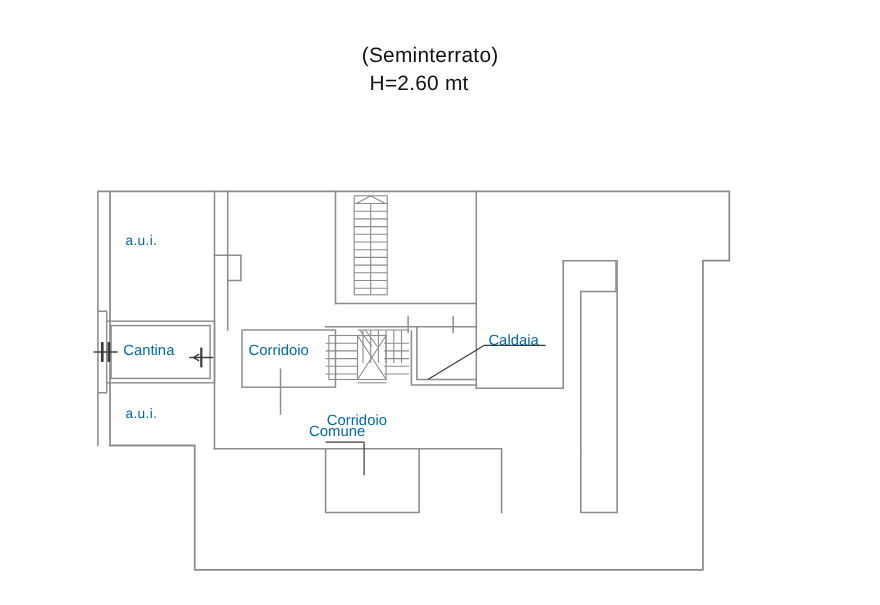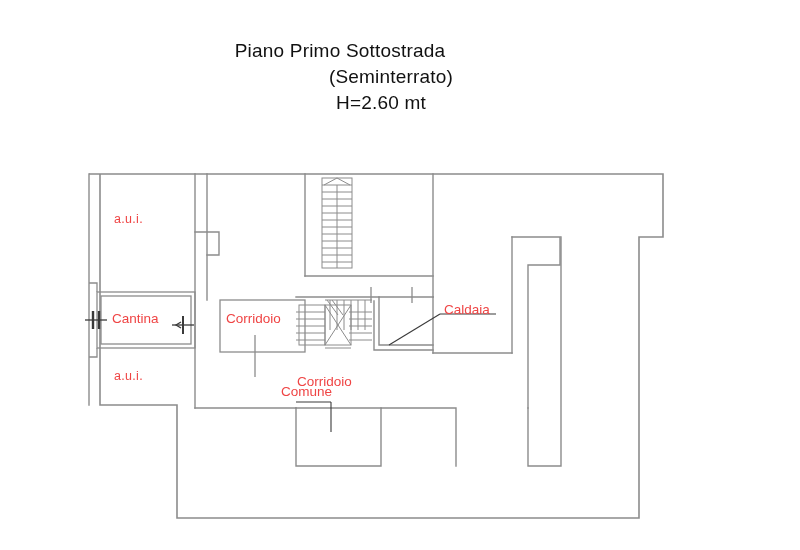--- a/index.html
+++ b/index.html
@@ -47,33 +47,32 @@
     left: 0;
     top: 0;
     width: 800px;
     height: 550px;
   }
   
   .room-label {
     position: absolute;
     font-size: 13.5px;
     line-height: 16px;
-    color: #ef4444;
+    color: #0369a1;
     white-space: pre;
     pointer-events: none;
   }
   .room-label.small { font-size: 12.5px; letter-spacing: 0.3px; }
 </style>
 </head>
 <body>
 
 <div id="plan-sheet">
 
   <div id="title-block">
-    <div class="tline" id="title-line-1">Piano Primo Sottostrada</div>
     <div class="tline" id="title-line-2">(Seminterrato)</div>
     <div class="tline" id="title-line-3">H=2.60 mt</div>
   </div>
 
   <svg id="drawing-canvas" viewBox="0 0 800 550" width="800" height="550" shape-rendering="geometricPrecision">
 
     <g fill="none" stroke="#8c8c8c" stroke-width="1.6" stroke-linecap="square">
 
       <path d="M 89,174
                L 663,174

